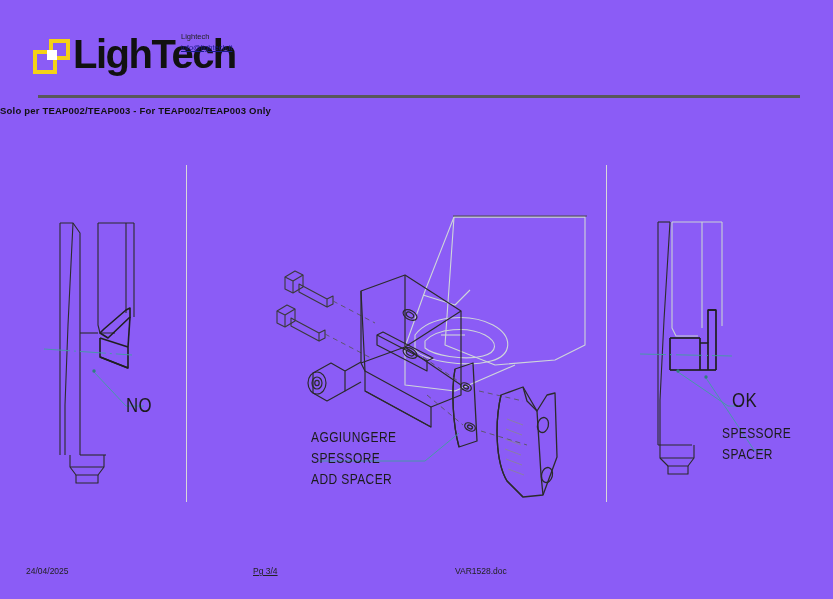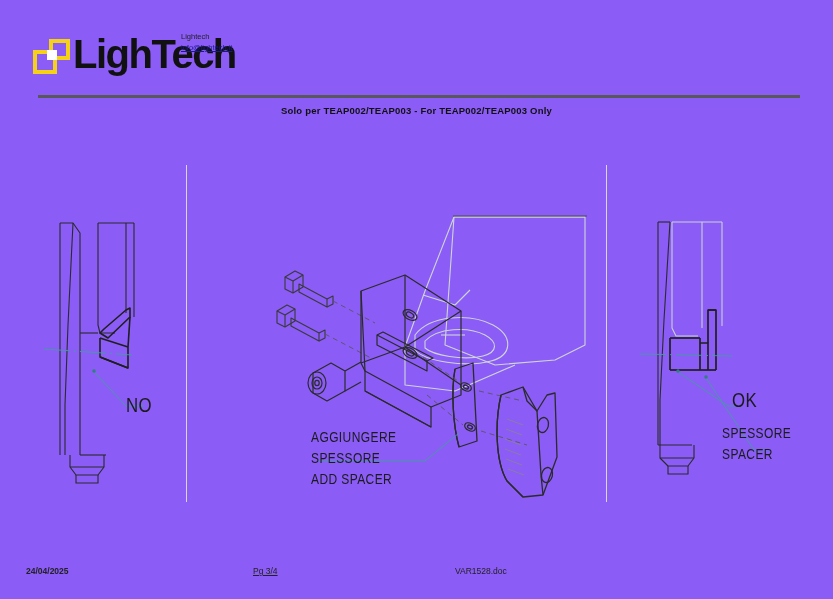--- a/index.html
+++ b/index.html
@@ -11,21 +11,21 @@
 
   
   .logo-block{position:absolute;left:33px;top:36px;width:230px;height:52px;}
   .logo-mark{position:absolute;left:0;top:2px;width:44px;height:40px;}
   .logo-word{position:absolute;left:40px;top:-2px;font-size:40px;line-height:40px;
     font-weight:700;letter-spacing:-1.5px;color:#111;font-family:"Liberation Sans",sans-serif;}
   .contact{position:absolute;left:181px;top:31px;font-size:7.5px;line-height:11px;color:#222;}
   .contact a{color:#1a1a8c;text-decoration:underline;text-align:right;}
   .hrule{position:absolute;left:38px;top:95px;width:762px;height:2.5px;background:#58585a;}
 
-  .doc-title{position:absolute;left:0;right:0;top:105px;text-align:center;
+  .doc-title{position:absolute;left:0;right:0;top:105px;text-align:left;
     font-size:9.5px;font-weight:700;letter-spacing:.2px;color:#111;}
 
   
   .divider{position:absolute;width:1px;background:#d8d8d8;top:165px;height:337px;}
   .divider.left{left:186px;}
   .divider.right{left:606px;}
 
   
   .panel{position:absolute;}
   .panel svg{display:block;overflow:visible;}
@@ -38,21 +38,21 @@
     transform:scaleX(.80);
     transform-origin:left top;
     white-space:pre;
     letter-spacing:.5px;
   }
   .eng.big{font-size:21px;line-height:23px;}
   .eng.mid{font-size:15px;line-height:18px;}
 
   
   .footer span{position:absolute;top:566px;font-size:8.5px;color:#222;}
-  .f-date{left:26px;font-weight:bold;}
+  .f-date{left:26px;}
   .f-page{left:253px;text-decoration:underline;}
   .f-file{left:455px;}
 </style>
 </head>
 <body>
 
 <div class="page">
 
   <div class="logo-block">
     <div class="logo-mark">

